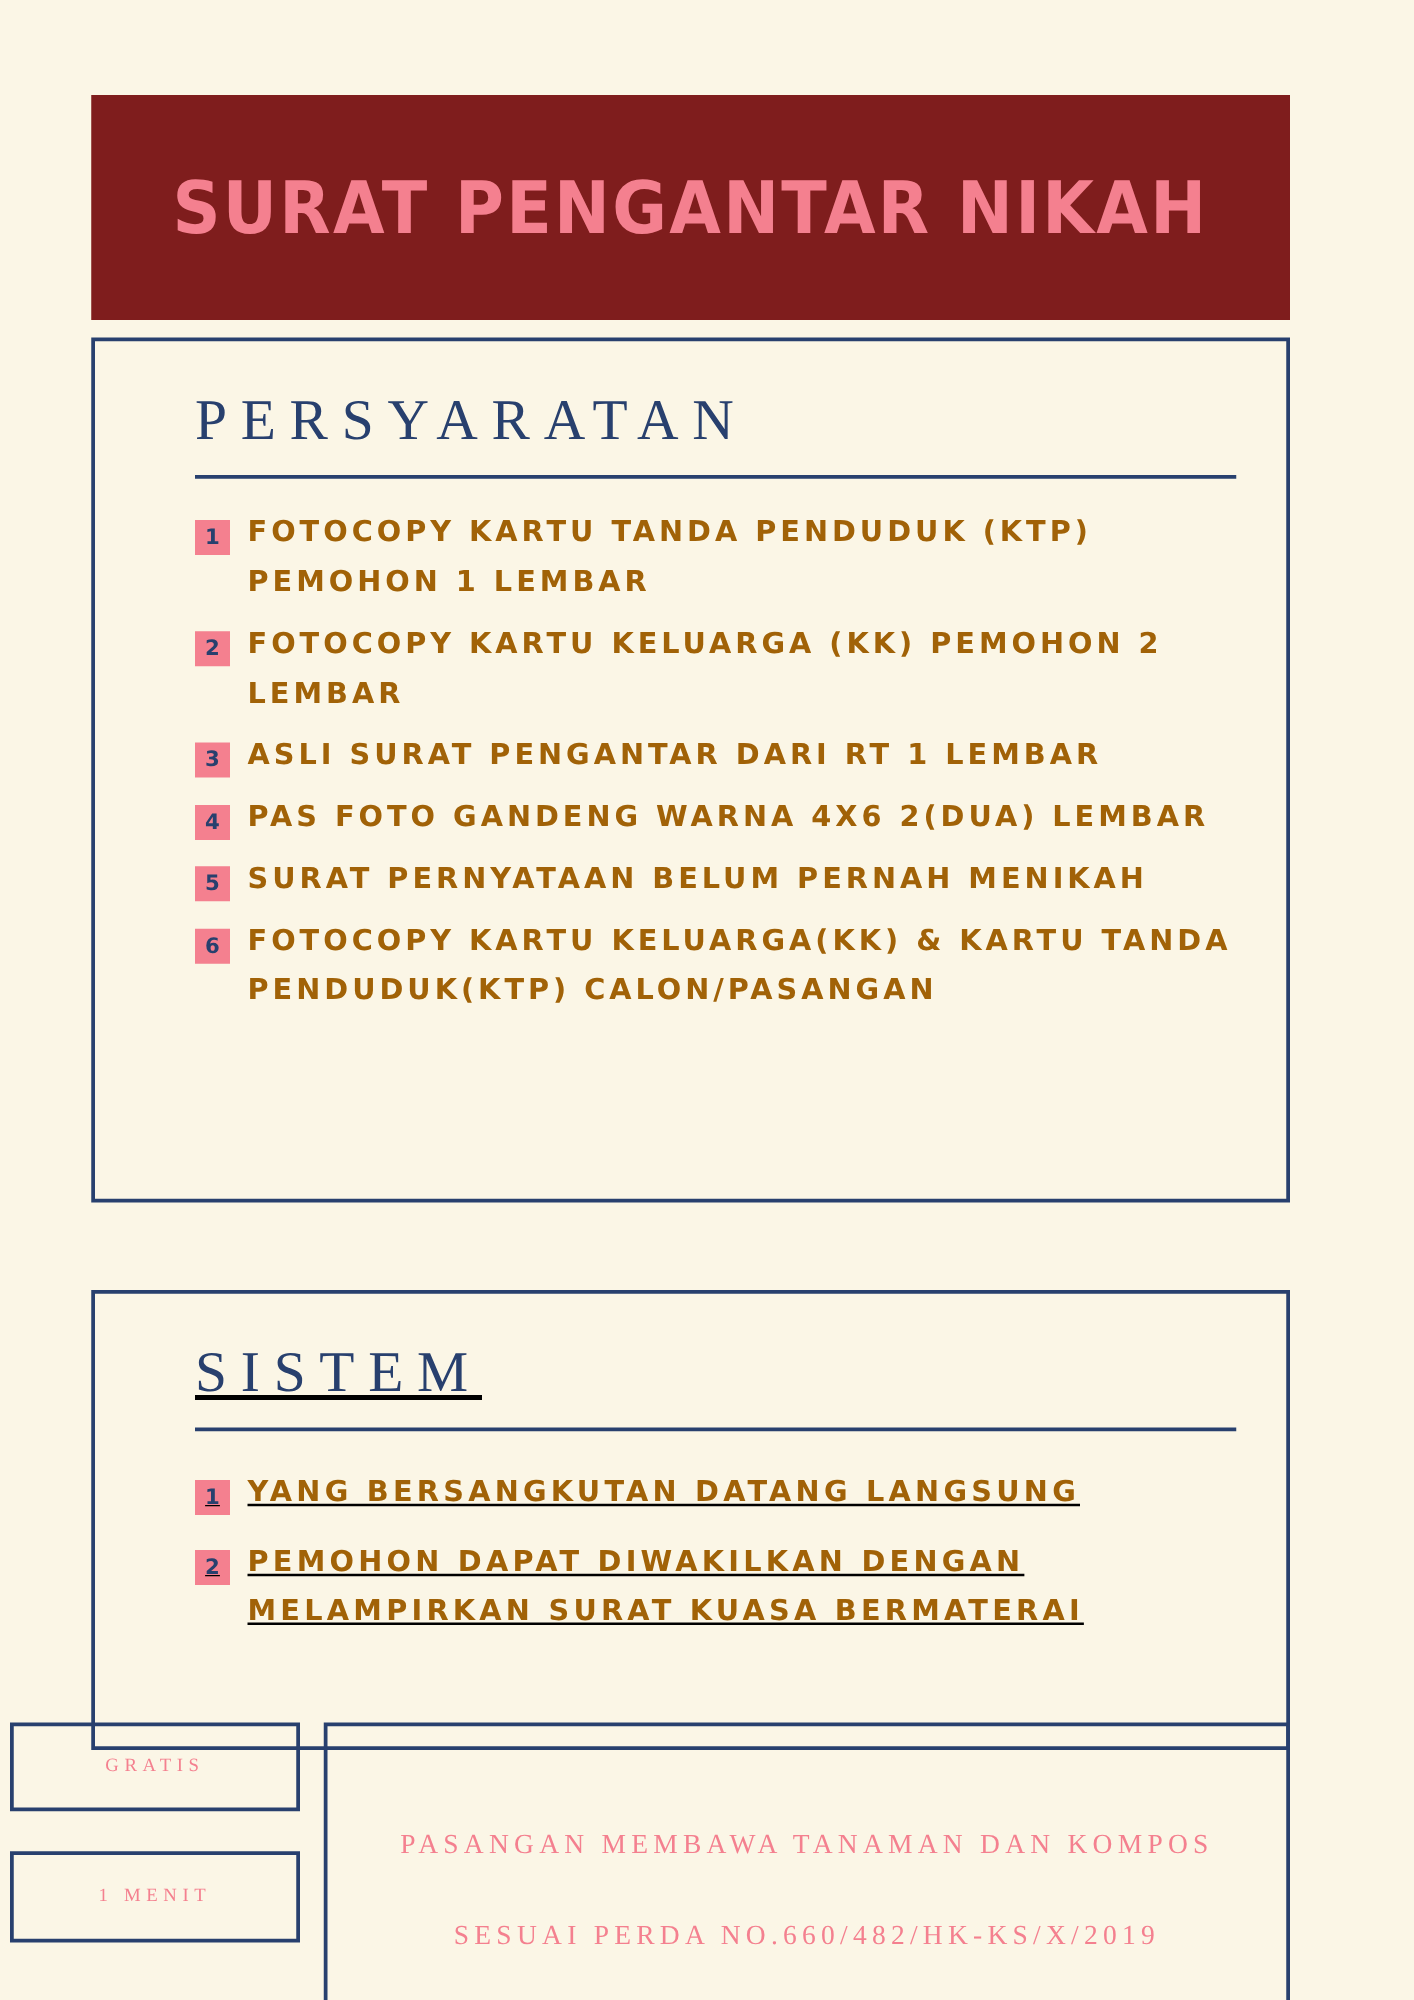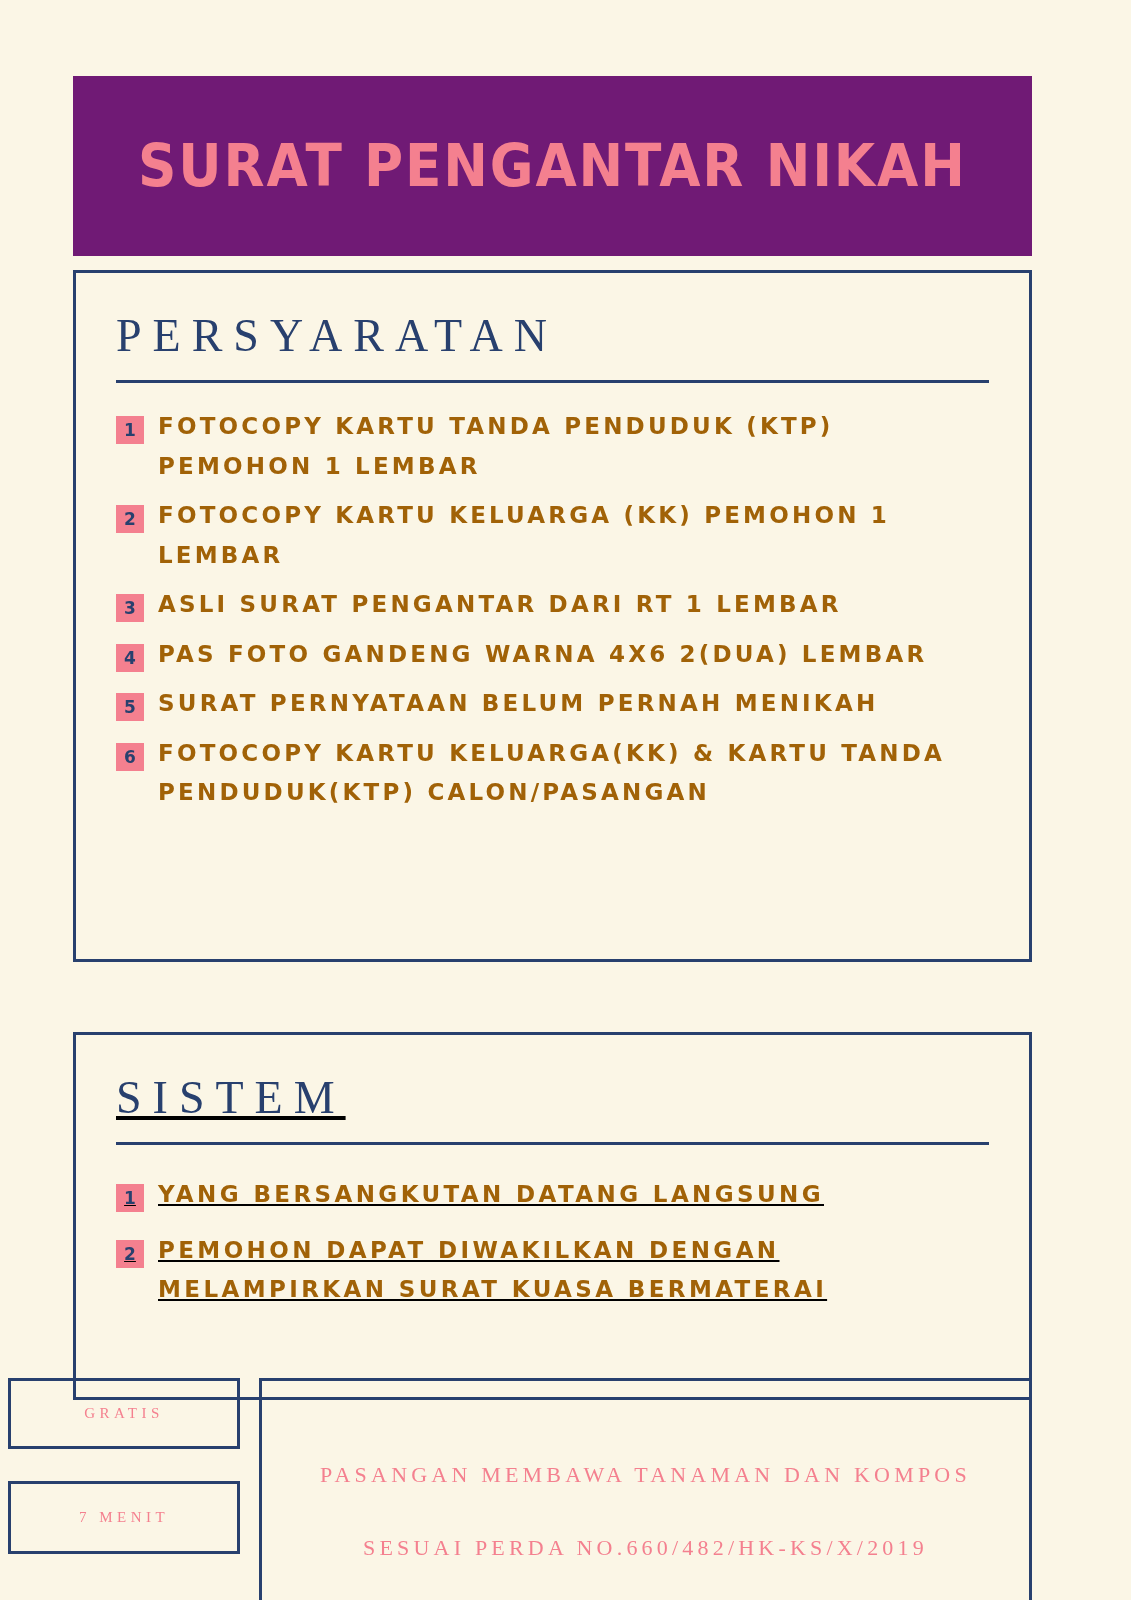--- a/index.html
+++ b/index.html
@@ -22,41 +22,42 @@
     background: #fbf6e6;
   }
 
   
   .title-banner {
     position: absolute;
     left: 73px;
     top: 76px;
     width: 959px;
     height: 180px;
-    background: #701a75;
+    background: #7f1d1d;
     display: flex;
     align-items: center;
     justify-content: center;
   }
   .title-text {
     color: #f4808f;
     font-family: "DejaVu Sans", sans-serif;
     font-weight: bold;
     font-size: 58px;
     letter-spacing: 2px;
     transform: scaleX(0.92);
     white-space: nowrap;
   }
 
   
   .box {
     position: absolute;
     border: 3px solid #28406e;
     background: transparent;
     box-sizing: border-box;
+    padding-left: 40px;
   }
   #persyaratan-box {
     left: 73px;
     top: 270px;
     width: 959px;
     height: 692px;
   }
   #sistem-box {
     left: 73px;
     top: 1032px;
@@ -183,21 +184,21 @@
   <div class="box" id="persyaratan-box">
     <div class="section-heading">PERSYARATAN</div>
     <div class="heading-rule"></div>
     <ul class="list">
       <li class="item">
         <span class="num">1</span>
         <span class="item-text">FOTOCOPY KARTU TANDA PENDUDUK (KTP) PEMOHON 1 LEMBAR</span>
       </li>
       <li class="item">
         <span class="num">2</span>
-        <span class="item-text">FOTOCOPY KARTU KELUARGA (KK) PEMOHON 1 LEMBAR</span>
+        <span class="item-text">FOTOCOPY KARTU KELUARGA (KK) PEMOHON 2 LEMBAR</span>
       </li>
       <li class="item">
         <span class="num">3</span>
         <span class="item-text">ASLI SURAT PENGANTAR DARI RT 1 LEMBAR</span>
       </li>
       <li class="item">
         <span class="num">4</span>
         <span class="item-text">PAS FOTO GANDENG WARNA 4X6 2(DUA) LEMBAR</span>
       </li>
       <li class="item">
@@ -221,21 +222,21 @@
       </li>
       <li class="item">
         <span class="num">2</span>
         <span class="item-text">PEMOHON DAPAT DIWAKILKAN DENGAN MELAMPIRKAN SURAT KUASA BERMATERAI</span>
       </li>
     </ul>
   </div>
 
   <div class="footer-left">
     <div class="footer-chip">GRATIS</div>
-    <div class="footer-chip second">7 MENIT</div>
+    <div class="footer-chip second">1 MENIT</div>
   </div>
 
   <div class="footer-right">
     <div class="footer-note">PASANGAN MEMBAWA TANAMAN DAN KOMPOS</div>
     <div class="footer-note second">SESUAI PERDA NO.660/482/HK-KS/X/2019</div>
   </div>
 
 </div>
 
 </body></html>

